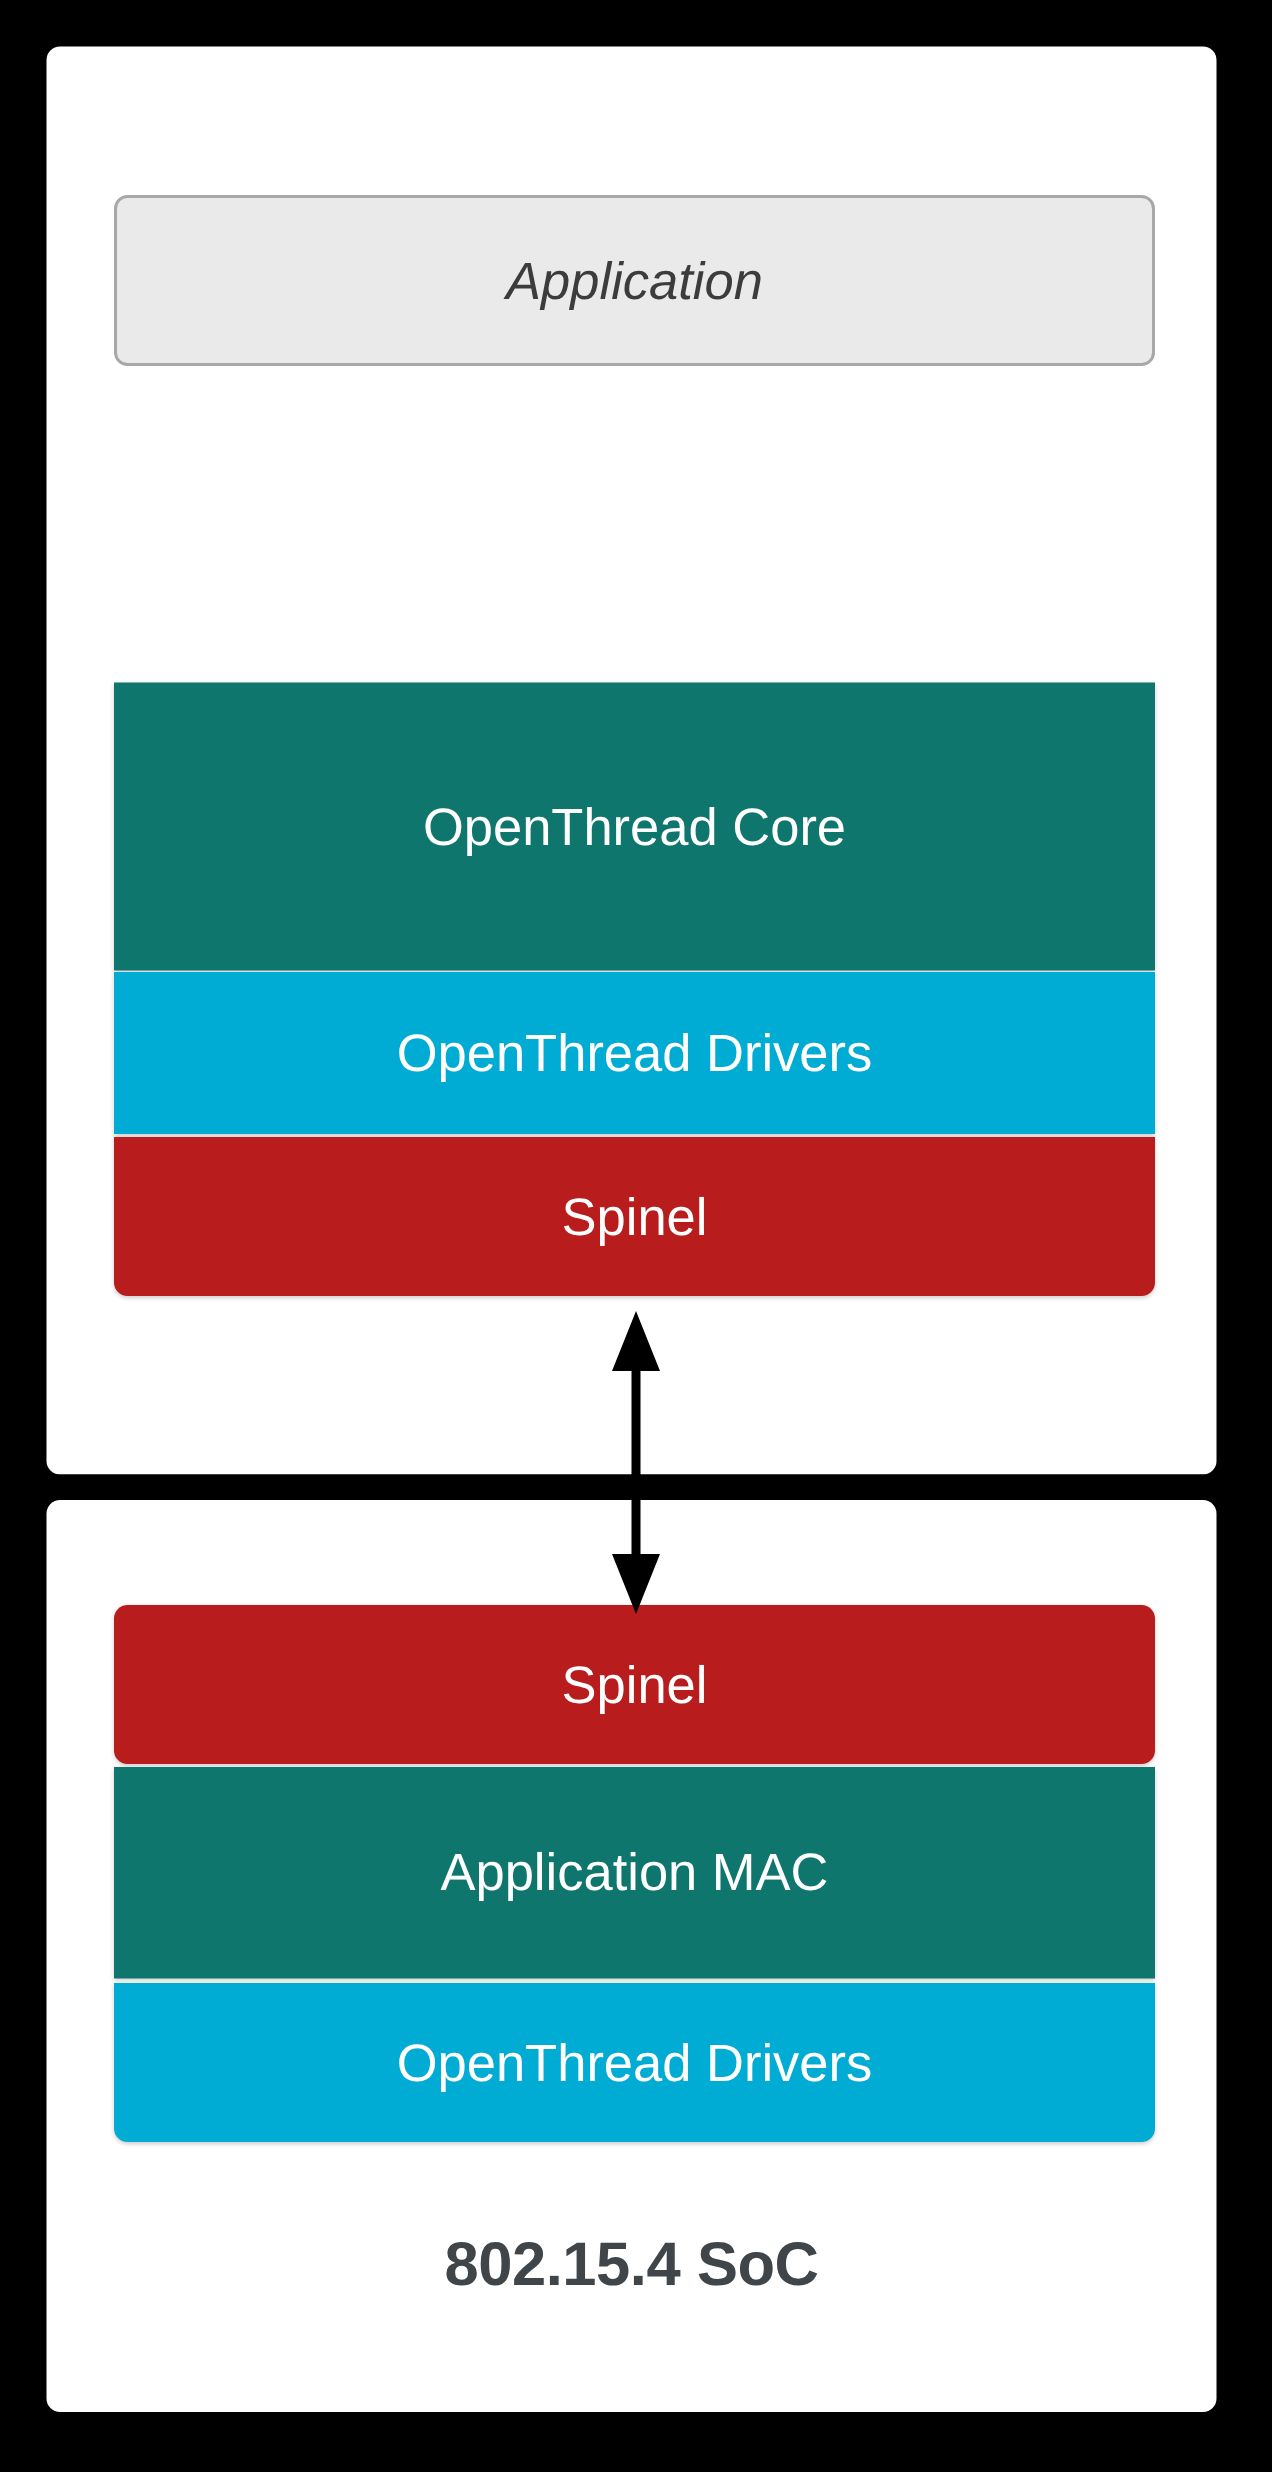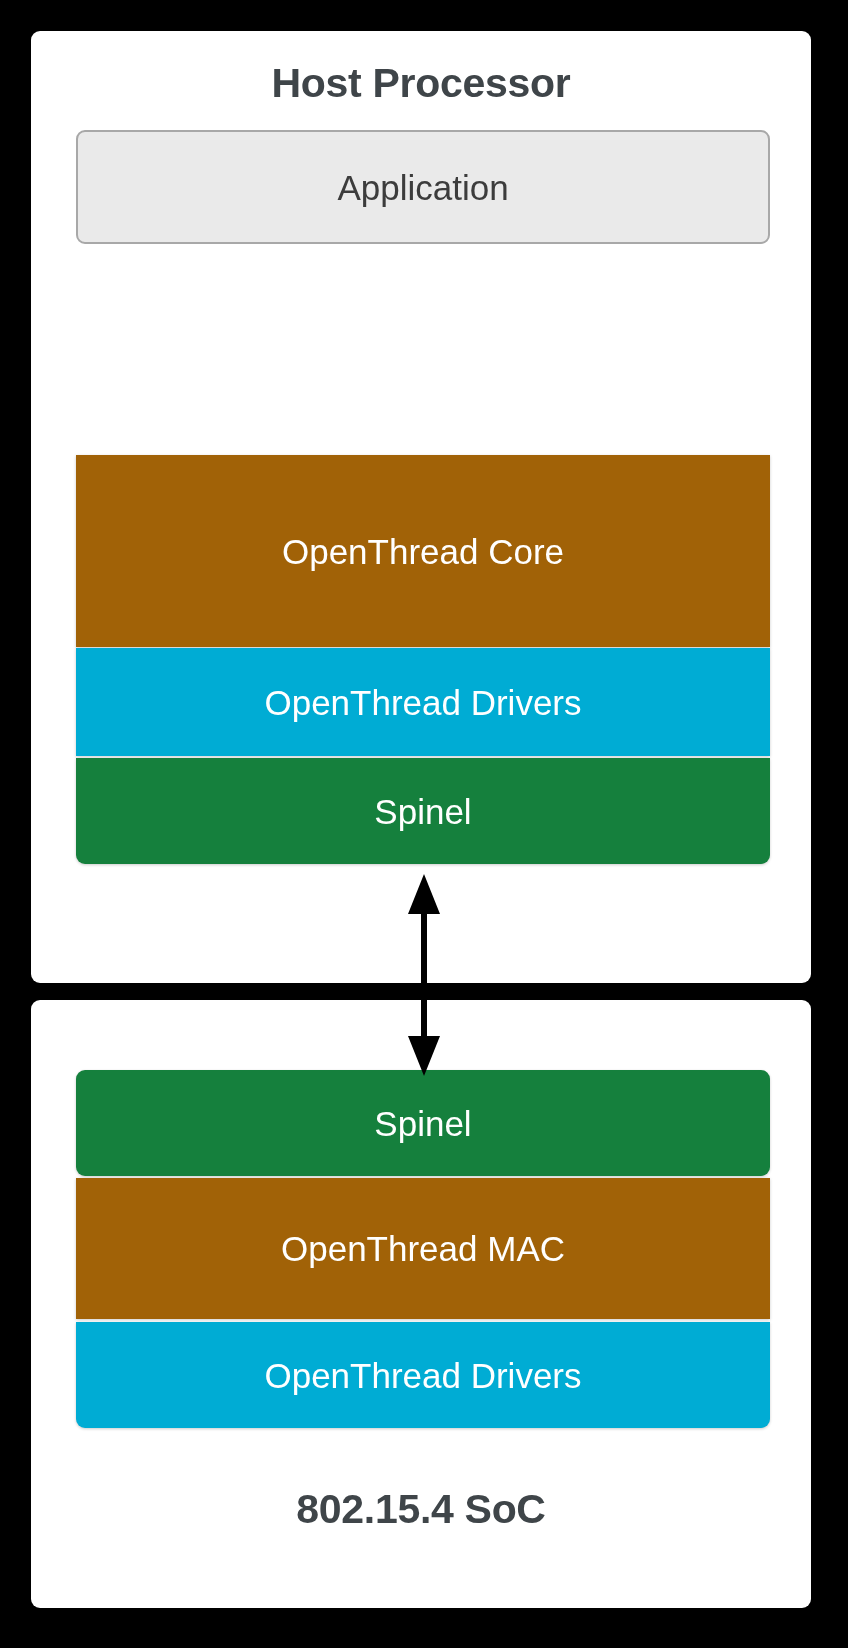--- a/index.html
+++ b/index.html
@@ -64,29 +64,29 @@
 
   .layer-plain {
     background: #EAEAEA;
     border: 2px solid #A8A8A8;
     border-radius: 9px;
     color: #3C3C3C;
     box-shadow: none;
   }
 
   .layer-cyan { background: #00ACD4; color: #FFFFFF; }
-  .layer-navy { background: #a16207; color: #FFFFFF; }
-  .layer-red  { background: #15803d; color: #FFFFFF; }
+  .layer-navy { background: #0f766e; color: #FFFFFF; }
+  .layer-red  { background: #b91c1c; color: #FFFFFF; }
 
   .layer-top-round    { border-radius: 9px 9px 0 0; }
   .layer-bottom-round { border-radius: 0 0 9px 9px; }
   .layer-all-round    { border-radius: 9px; }
 
   
-  #blk-application   { top: 99px;  height: 114px; }
+  #blk-application   { top: 99px;  height: 114px; font-style: italic; }
   #blk-thirdparty    { top: 212px; height: 106px; }
   #blk-ot-api        { top: 317px; height: 107px; }
   #blk-ot-core       { top: 424px; height: 192px; }
   #blk-ot-drivers-1  { top: 617px; height: 108px; }
   #blk-spinel-1      { top: 727px; height: 106px; }
 
   
   #blk-spinel-2      { top: 70px;  height: 106px; }
   #blk-ot-mac        { top: 178px; height: 141px; }
   #blk-ot-drivers-2  { top: 322px; height: 106px; }
@@ -110,21 +110,20 @@
     background: #000000;
   }
 </style>
 </head>
 <body>
 
 <div id="stage">
 
   <div class="panel" id="panel-host">
 
-    <div class="panel-title" id="host-title">Host Processor</div>
 
     <div class="layer layer-plain layer-all-round" id="blk-application">
       <span>Application</span>
     </div>
 
 
 
     <div class="layer layer-navy" id="blk-ot-core">
       <span>OpenThread Core</span>
     </div>
@@ -138,21 +137,21 @@
     </div>
   </div>
 
   <div class="panel" id="panel-soc">
 
     <div class="layer layer-red layer-all-round" id="blk-spinel-2">
       <span>Spinel</span>
     </div>
 
     <div class="layer layer-navy" id="blk-ot-mac">
-      <span>OpenThread MAC</span>
+      <span>Application MAC</span>
     </div>
 
     <div class="layer layer-cyan layer-bottom-round" id="blk-ot-drivers-2">
       <span>OpenThread Drivers</span>
     </div>
 
     <div class="panel-title" id="soc-title">802.15.4 SoC</div>
   </div>
 
   <svg id="connector" viewBox="0 0 848 205">

